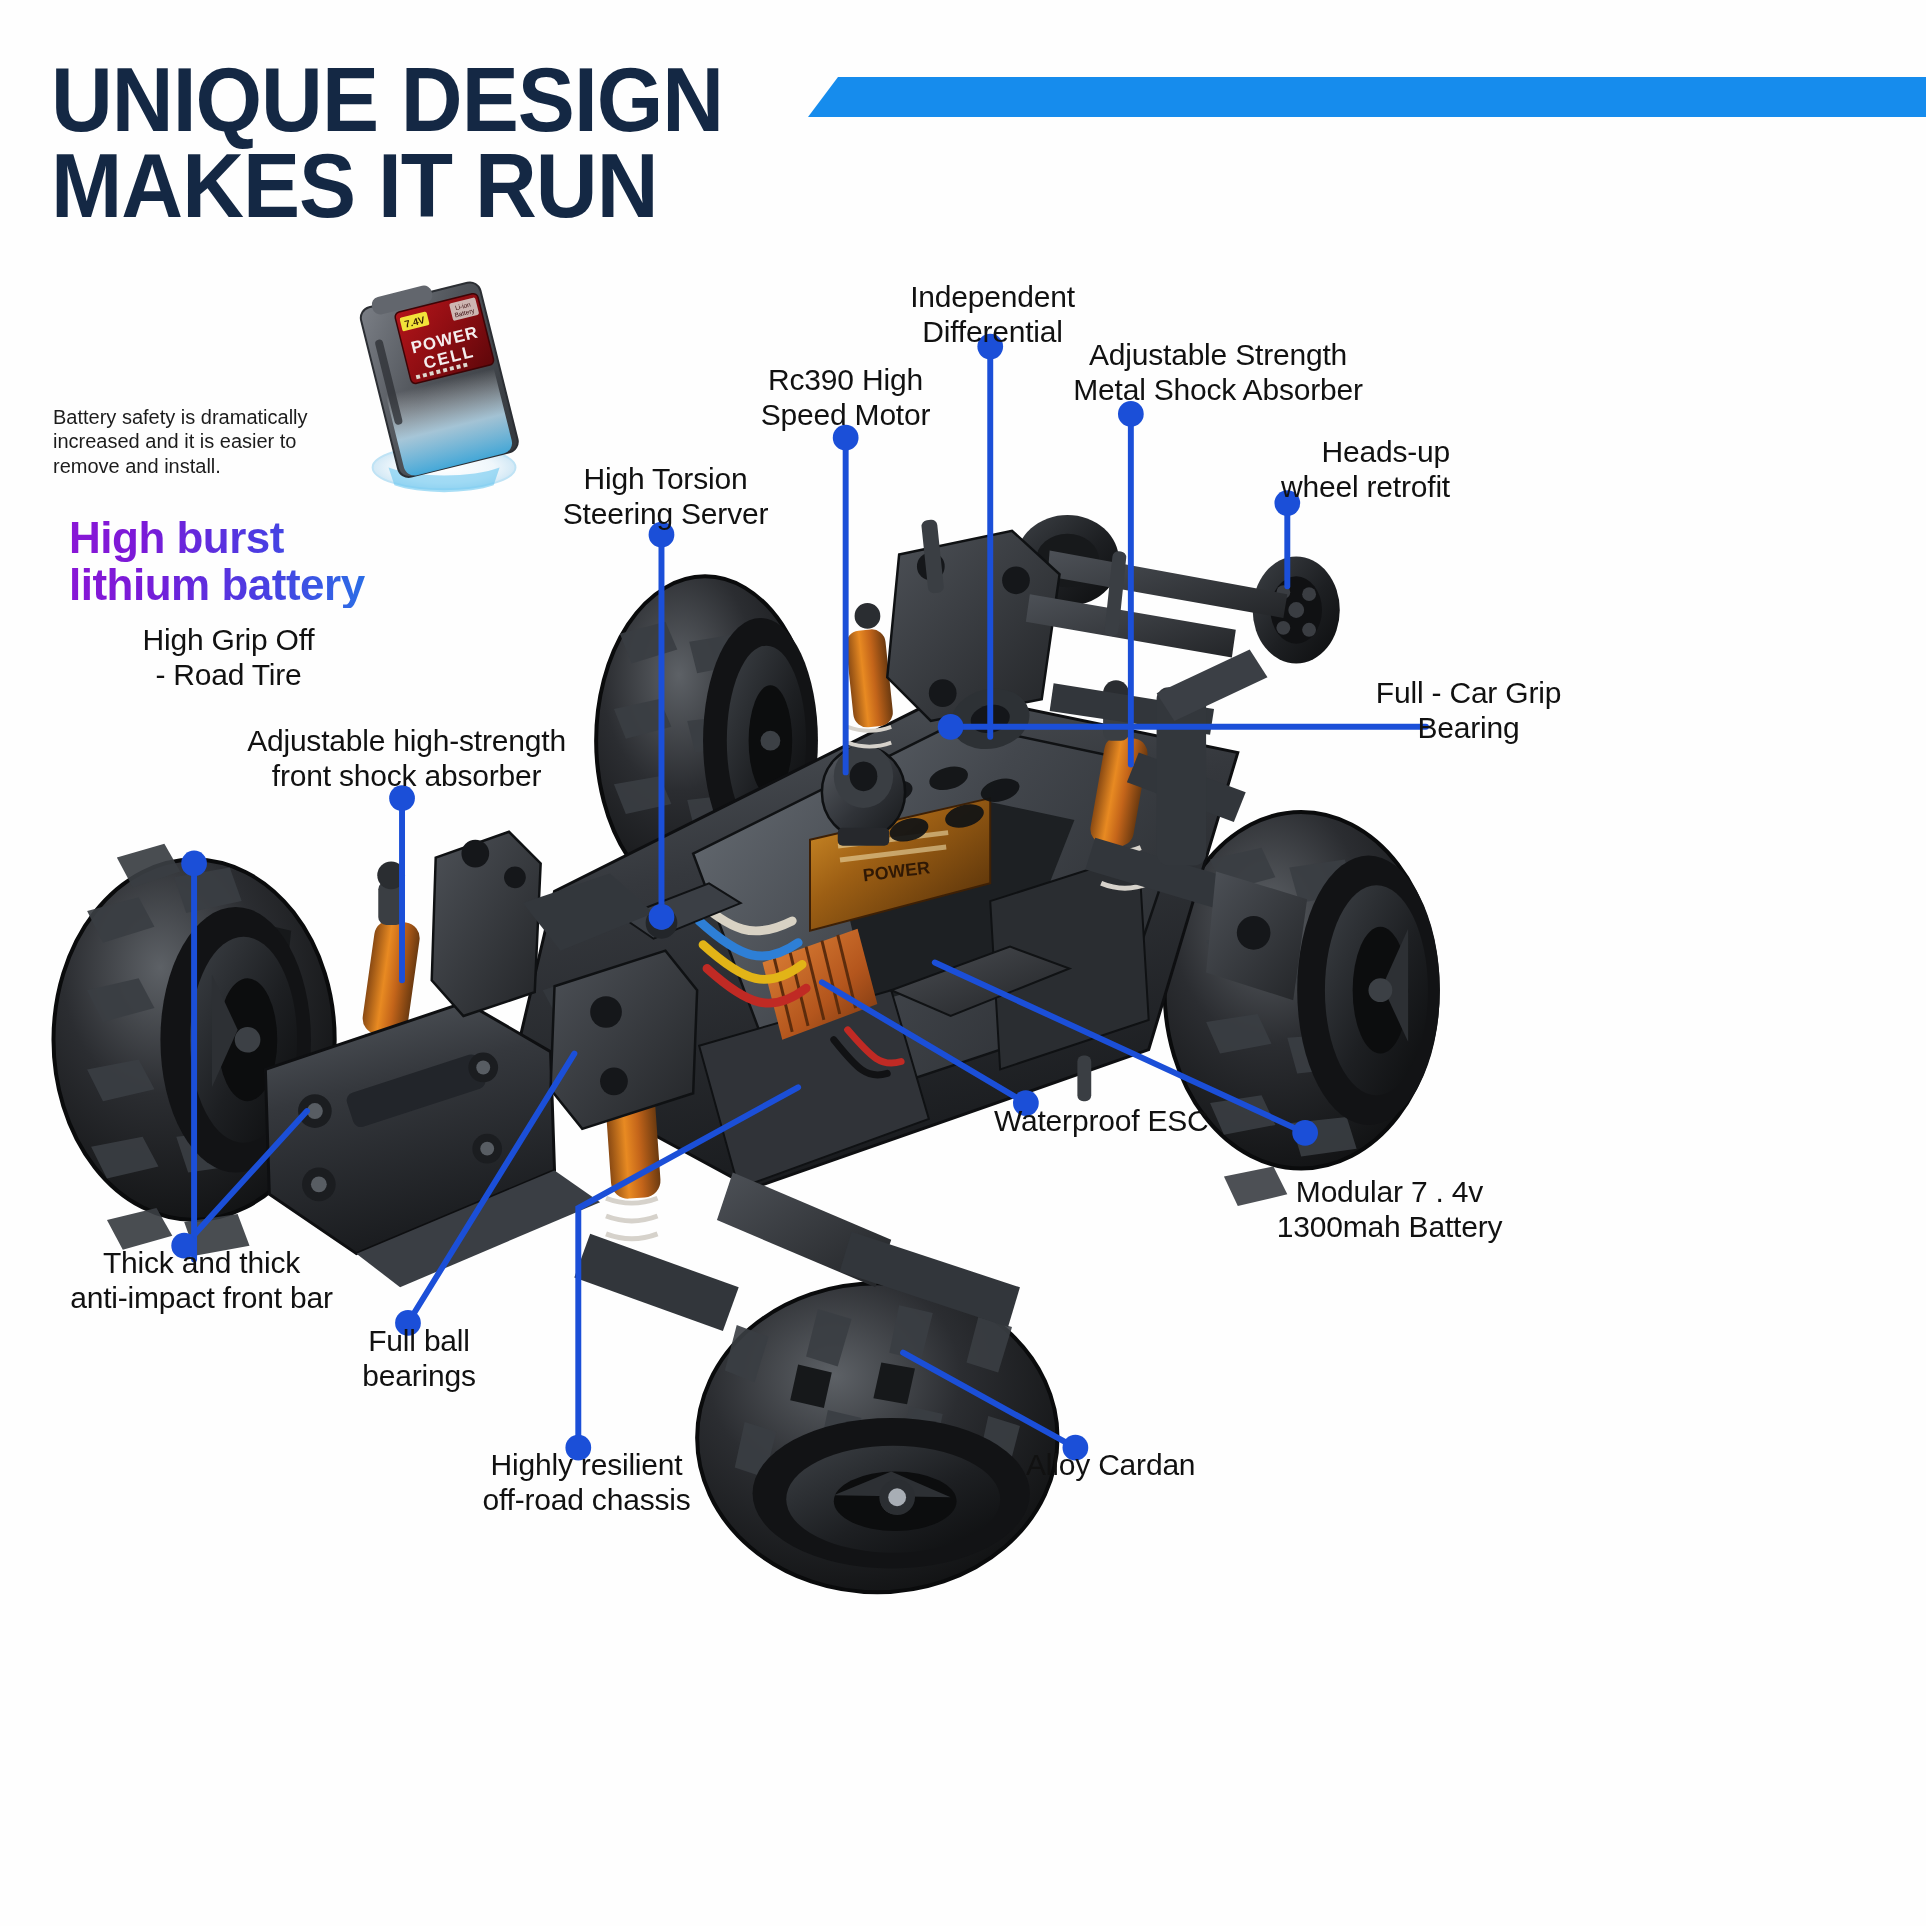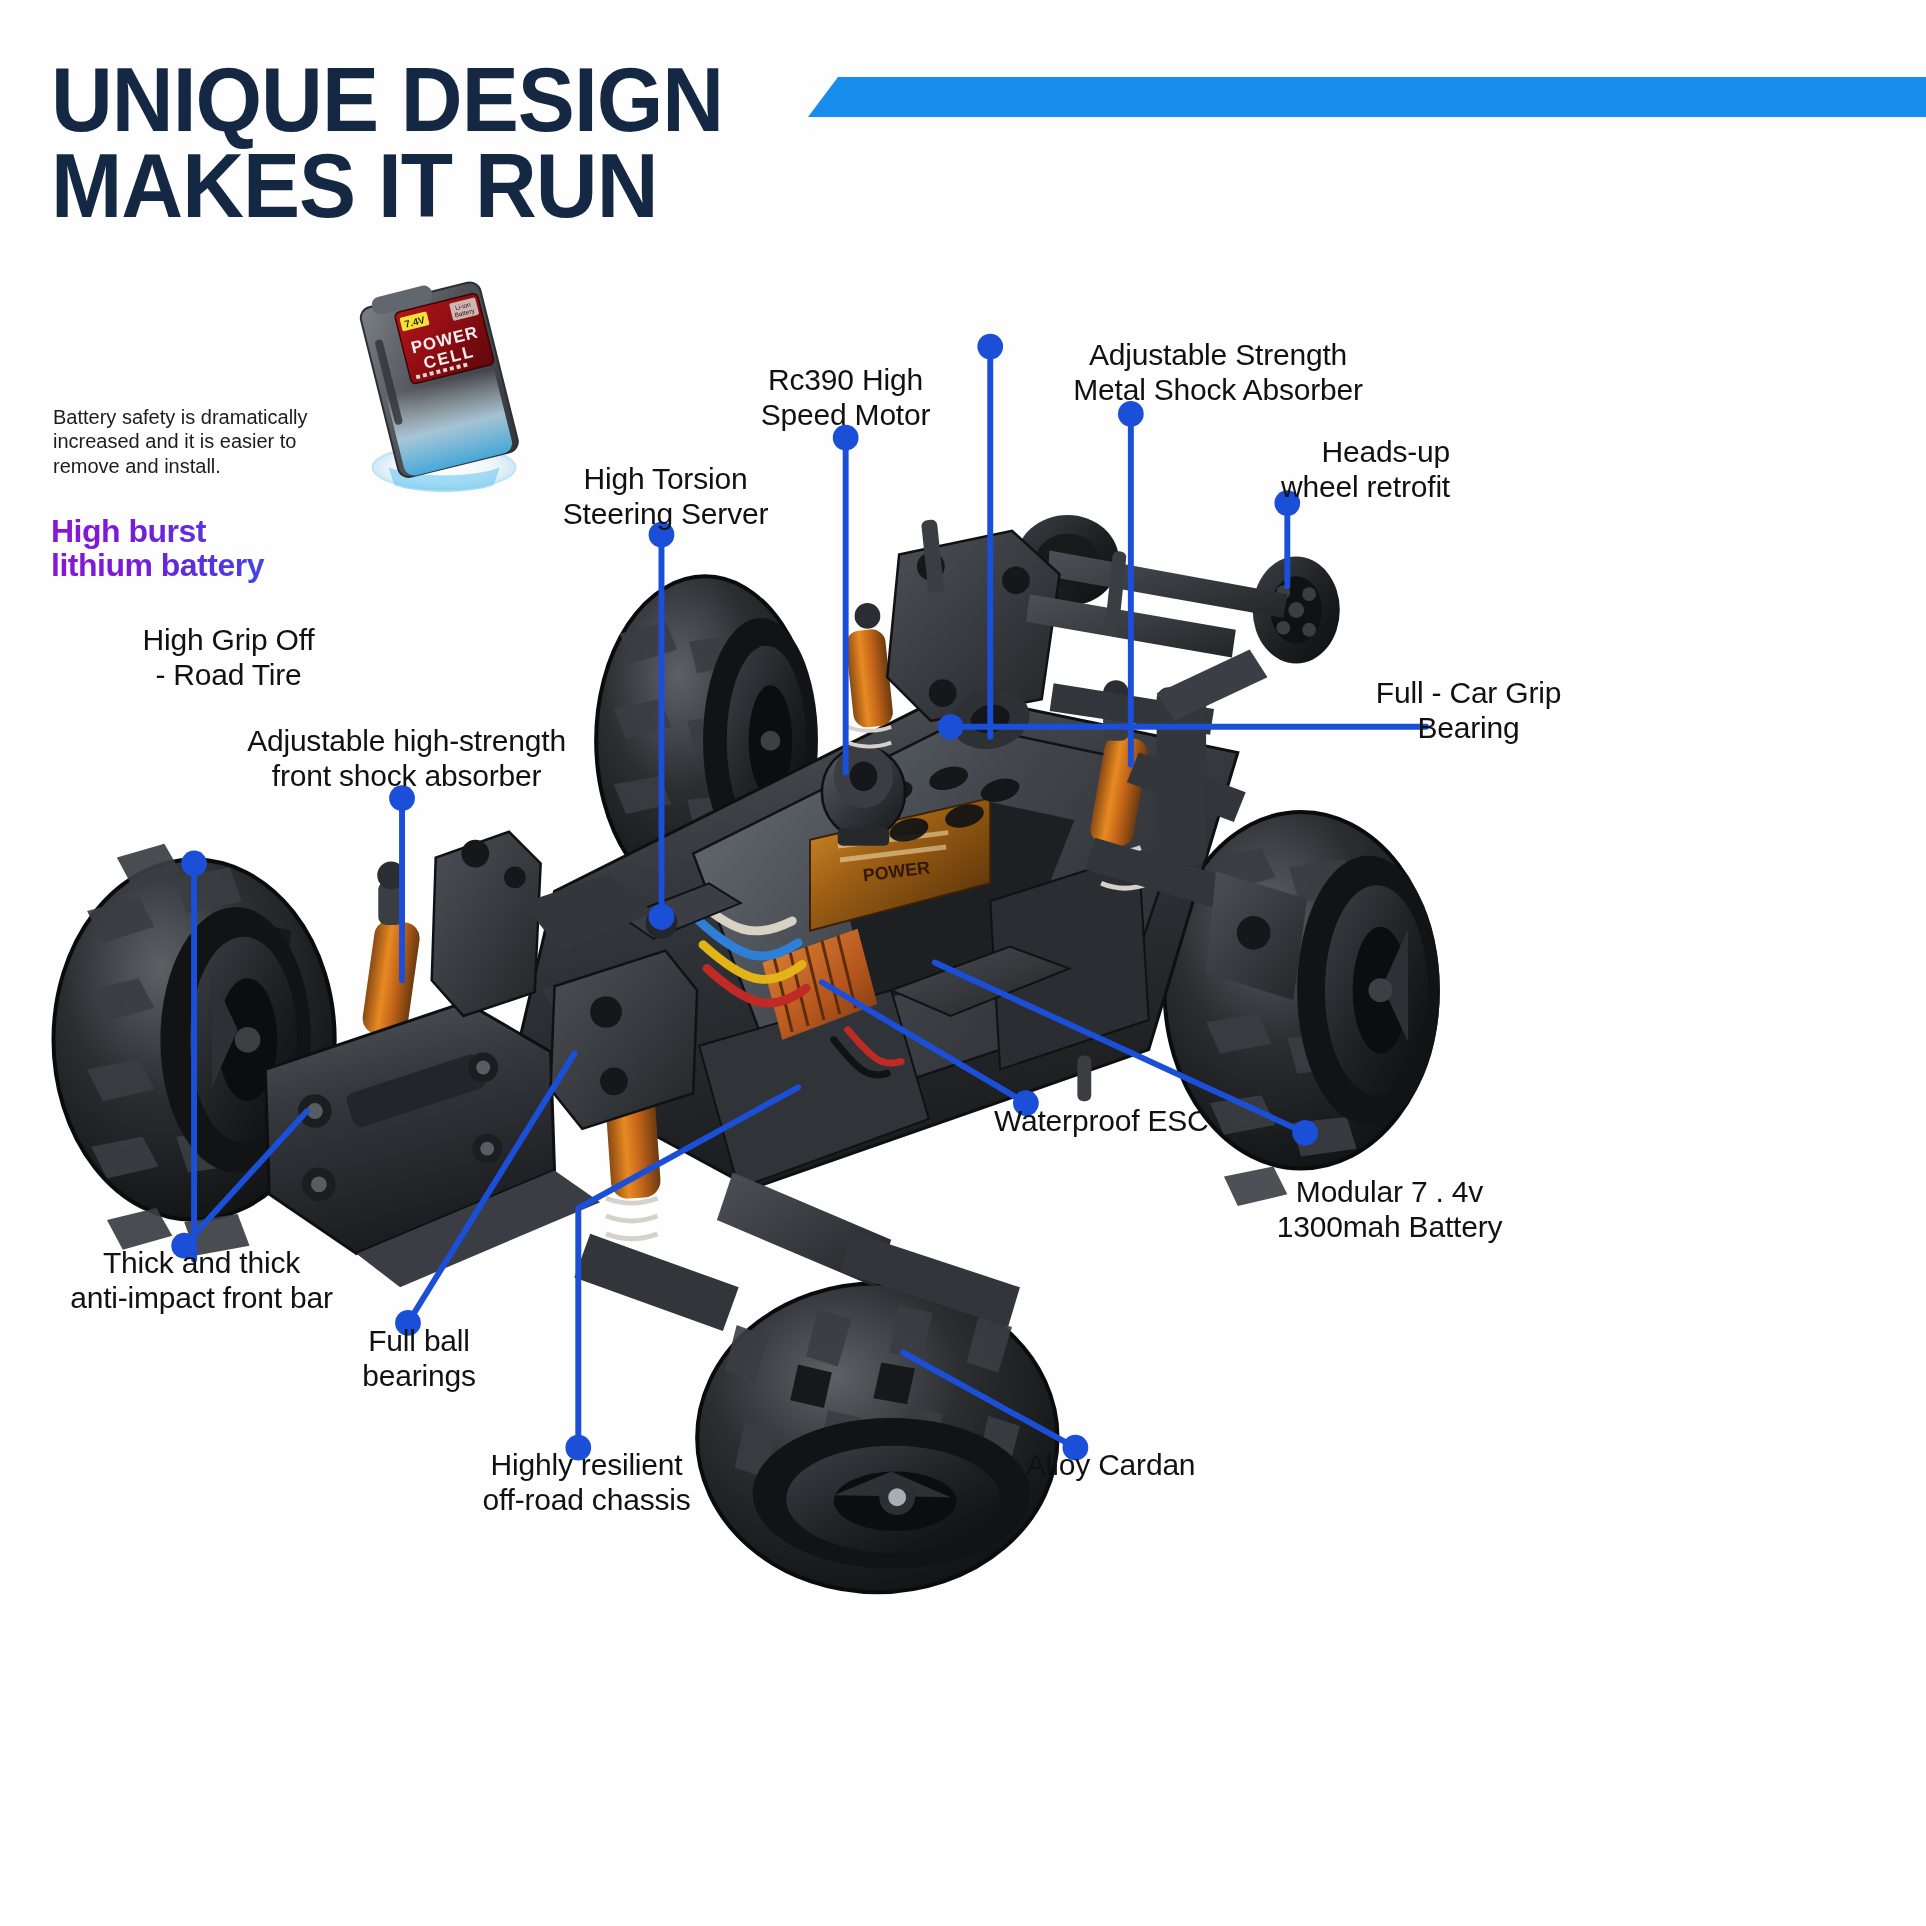--- a/index.html
+++ b/index.html
@@ -28,22 +28,22 @@
     background:#168ced;
     clip-path:polygon(30px 0, 100% 0, 100% 100%, 0 100%);
   }
 
   
   .promo-desc{
     position:absolute;left:53px;top:405px;width:287px;
     font-size:20px;line-height:1.22;color:#1c1c1c;
   }
   .promo-head{
-    position:absolute;left:51px;top:515px;width:416px;
-    font-weight:bold;font-size:32px;line-height:1.06;
+    position:absolute;left:69px;top:515px;width:416px;
+    font-weight:bold;font-size:44px;line-height:1.06;
     letter-spacing:-0.5px;
     background:linear-gradient(95deg,#8a16d6 0%,#7a1ad8 18%,#4b3ce2 46%,#2a6fe6 72%,#1f93e8 100%);
     -webkit-background-clip:text;background-clip:text;
     color:transparent;-webkit-text-fill-color:transparent;
     white-space:pre-line;
   }
   .battery-art{position:absolute;left:327px;top:273px;width:248px;height:248px;}
 
   
   .callout{
@@ -541,20 +541,21 @@
       <circle cx="186" cy="1258" r="13"></circle>
       <circle cx="412" cy="1336" r="13"></circle>
       <circle cx="584" cy="1462" r="13"></circle>
       <circle cx="1086" cy="1462" r="13"></circle>
 
       <circle cx="668" cy="926" r="13"></circle>
       <circle cx="960" cy="734" r="13"></circle>
     </g>
   </svg>
 
+  <div class="callout ca-center" style="left:844px;top:279px;width:297px;">Independent Differential</div>
 
   <div class="callout ca-center" style="left:1010px;top:337px;width:416px;">Adjustable Strength
 Metal Shock Absorber</div>
 
   <div class="callout ca-center" style="left:709px;top:362px;width:273px;">Rc390 High
 Speed Motor</div>
 
   <div class="callout ca-center" style="left:1206px;top:434px;width:244px;text-align:right;">Heads-up
 wheel retrofit</div>
 

